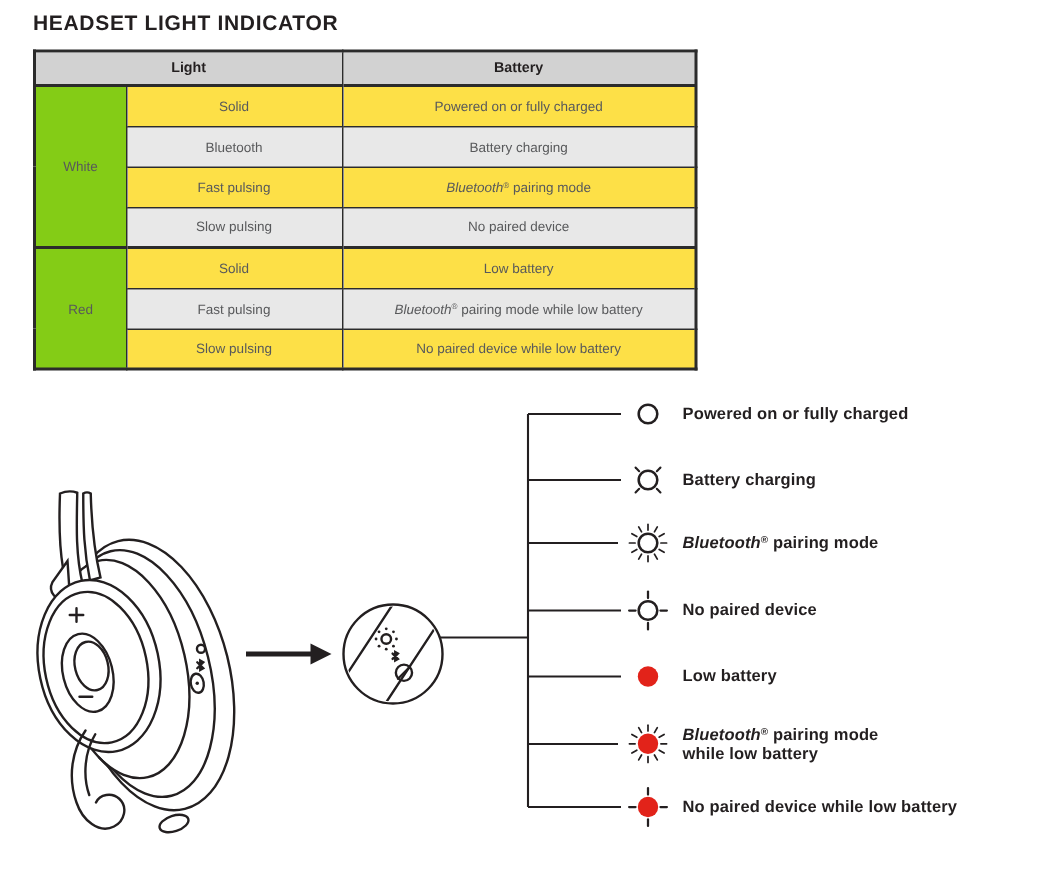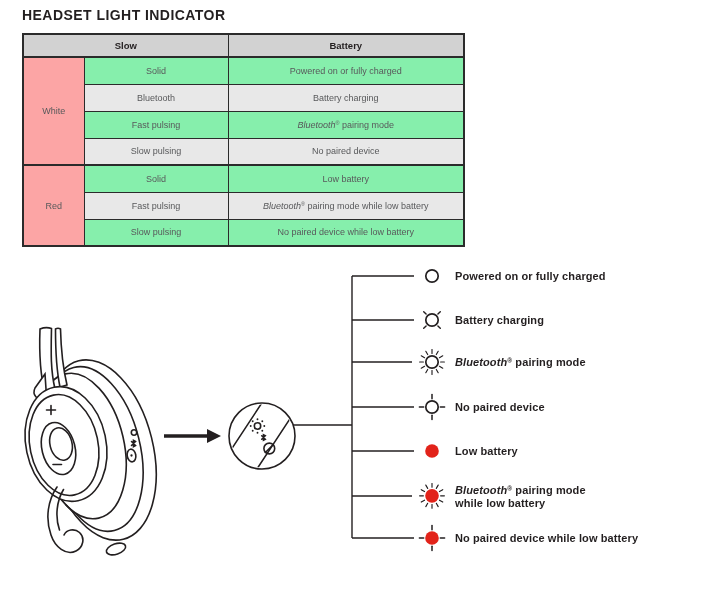--- a/index.html
+++ b/index.html
@@ -29,23 +29,23 @@
     text-align:center;vertical-align:middle;
     padding:0 4px;overflow:hidden;
   }
   .light-table thead tr{height:23px;}
   .light-table tbody tr{height:27px;}
   .light-table th{
     background:var(--header_bg,#d2d2d2);
     font-size:9.5px;font-weight:bold;color:var(--ink,#231f20);
     border-bottom-width:2px;
   }
-  .light-table td{font-size:9px;color:var(--text_gray,#58595b);background:#86efac;}
+  .light-table td{font-size:9px;color:var(--text_gray,#58595b);background:#fde047;}
   .light-table tr.shade td{background:var(--row_alt_bg,#e8e8e8);}
-  .light-table td.colorcell{background:#fca5a5;}
+  .light-table td.colorcell{background:#84cc16;}
   .light-table tr.group-start td{border-top-width:2px;}
   sup{font-size:.6em;vertical-align:.5em;font-style:normal;}
 
   
   svg.diagram{left:0;top:0;pointer-events:none;}
   .ln{fill:none;stroke:var(--ink,#231f20);stroke-width:1.6;stroke-linecap:round;}
   .shape{fill:#ffffff;stroke:var(--ink,#231f20);stroke-width:1.6;}
   .tree{fill:none;stroke:var(--ink,#231f20);stroke-width:1.4;}
   .inkfill{fill:var(--ink,#231f20);stroke:none;}
 
@@ -109,21 +109,21 @@
 
 <div class="abs tbl-wrap">
   <table class="light-table">
     <colgroup>
         <col style="width:61px">
         <col style="width:144px">
         <col style="width:236px">
       </colgroup>
     <thead>
       <tr>
-        <th colspan="2">Slow</th>
+        <th colspan="2">Light</th>
         <th>Battery</th>
       </tr>
     </thead>
     <tbody>
       <tr>
         <td rowspan="4" class="colorcell">White</td>
         <td>Solid</td>
         <td>Powered on or fully charged</td>
       </tr>
       <tr class="shade">

